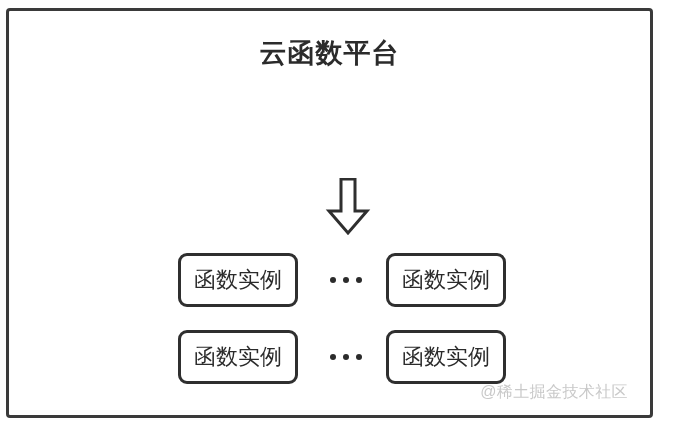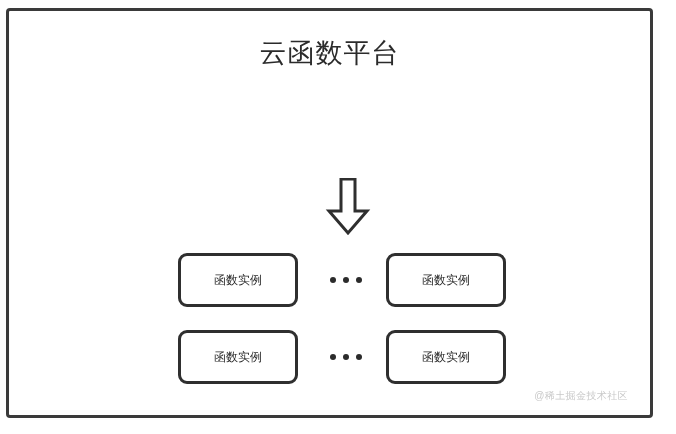--- a/index.html
+++ b/index.html
@@ -38,21 +38,21 @@
   }
 
   
   .platform-title {
     position: absolute;
     left: 0;
     top: 26px;
     width: 100%;
     text-align: center;
     font-size: 27px;
-    font-weight: normal;
+    font-weight: bold;
     color: #2b2b2b;
     letter-spacing: 1px;
     line-height: 1.2;
     white-space: nowrap;
   }
 
   
   .function-box {
     position: absolute;
     left: 250px;
@@ -107,21 +107,21 @@
     border: 3px solid #2f2f2f;
     border-radius: 9px;
     background: #ffffff;
     display: flex;
     align-items: center;
     justify-content: center;
   }
   .instance-box.left  { left: 169px; }
   .instance-box.right { left: 377px; }
   .instance-box .label {
-    font-size: 12px;
+    font-size: 22px;
     color: #2b2b2b;
     line-height: 1;
     white-space: nowrap;
   }
 
   
   .ellipsis {
     position: absolute;
     left: 304px;
     top: 0;
@@ -137,21 +137,21 @@
     height: 6px;
     border-radius: 50%;
     background: #2b2b2b;
   }
 
   
   .watermark {
     position: absolute;
     right: 22px;
     bottom: 12px;
-    font-size: 10px;
+    font-size: 16px;
     color: #c9c9c9;
     letter-spacing: 0.4px;
     white-space: nowrap;
     user-select: none;
   }
 </style>
 </head>
 <body>
 
 <div id="canvas">

